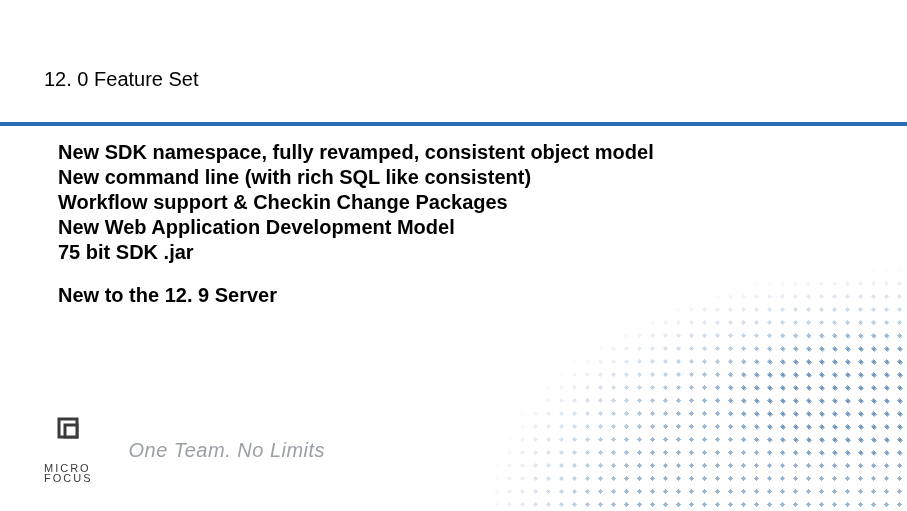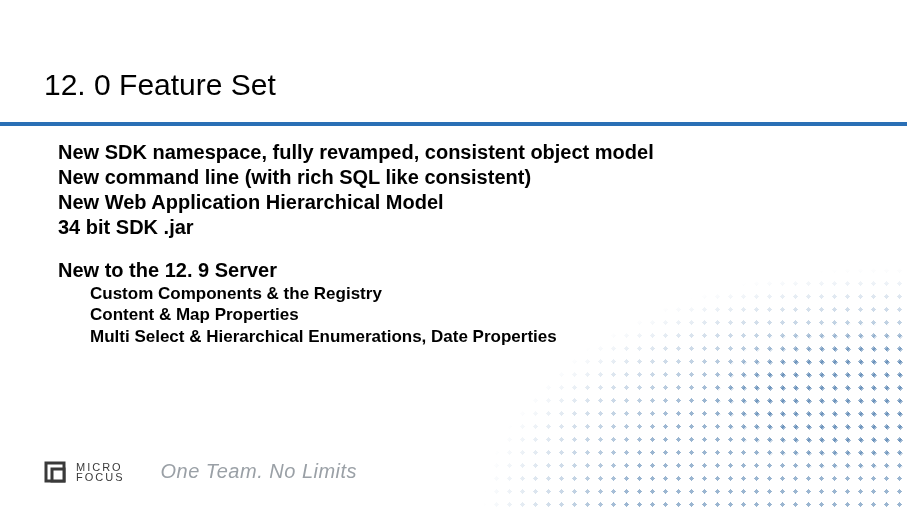--- a/index.html
+++ b/index.html
@@ -15,21 +15,21 @@
   }
   .slide {
     position: relative;
     width: 907px;
     height: 511px;
   }
   .title {
     position: absolute;
     left: 44px;
     top: 68px;
-    font-size: 30px;
+    font-size: 20px;
     font-weight: 400;
   }
   .hr {
     position: absolute;
     left: 0;
     top: 122px;
     width: 907px;
     height: 4px;
     background: #2a6fb5;
   }
@@ -59,22 +59,23 @@
     left: 44px;
     bottom: 28px;
     display: flex;
     align-items: center;
     gap: 36px;
     color: #666;
   }
   .logo {
     display: flex;
     align-items: center;
-    gap: 10px;
+    gap: 24px;
     color: #444;
+    flex-direction: column;
   }
   .logo-mark svg { display: block; }
   .logo-text {
     font-size: 11px;
     letter-spacing: 2px;
     line-height: 10px;
     color: #3a3a3a;
   }
   .tagline {
     font-size: 20px;
@@ -116,32 +117,28 @@
 <body>
 
 <div class="slide">
 
   <div class="title">12. 0 Feature Set</div>
   <div class="hr"></div>
 
   <div class="body">
     <p class="line">New SDK namespace, fully revamped, consistent object model</p>
     <p class="line">New command line (with rich SQL like consistent)</p>
-    <p class="line">New Web Application Hierarchical Model</p>
-    <p class="line">34 bit SDK .jar</p>
+    <p class="line">Workflow support &amp; Checkin Change Packages</p>
+    <p class="line">New Web Application Development Model</p>
+    <p class="line">75 bit SDK .jar</p>
 
     <div class="gap"></div>
 
     <p class="line">New to the 12. 9 Server</p>
 
-    <div class="sub">
-      <p class="line">Custom Components &amp; the Registry</p>
-      <p class="line">Content &amp; Map Properties</p>
-      <p class="line">Multi Select &amp; Hierarchical Enumerations, Date Properties</p>
-    </div>
   </div>
 
   <div class="dots"></div>
   <div class="dots2"></div>
 
   <div class="footer">
     <div class="logo">
       <span class="logo-mark">
         <svg width="22" height="22" viewBox="0 0 22 22">
           <rect x="2" y="2" width="18" height="18" fill="none" stroke="#3a3a3a" stroke-width="3"></rect>

